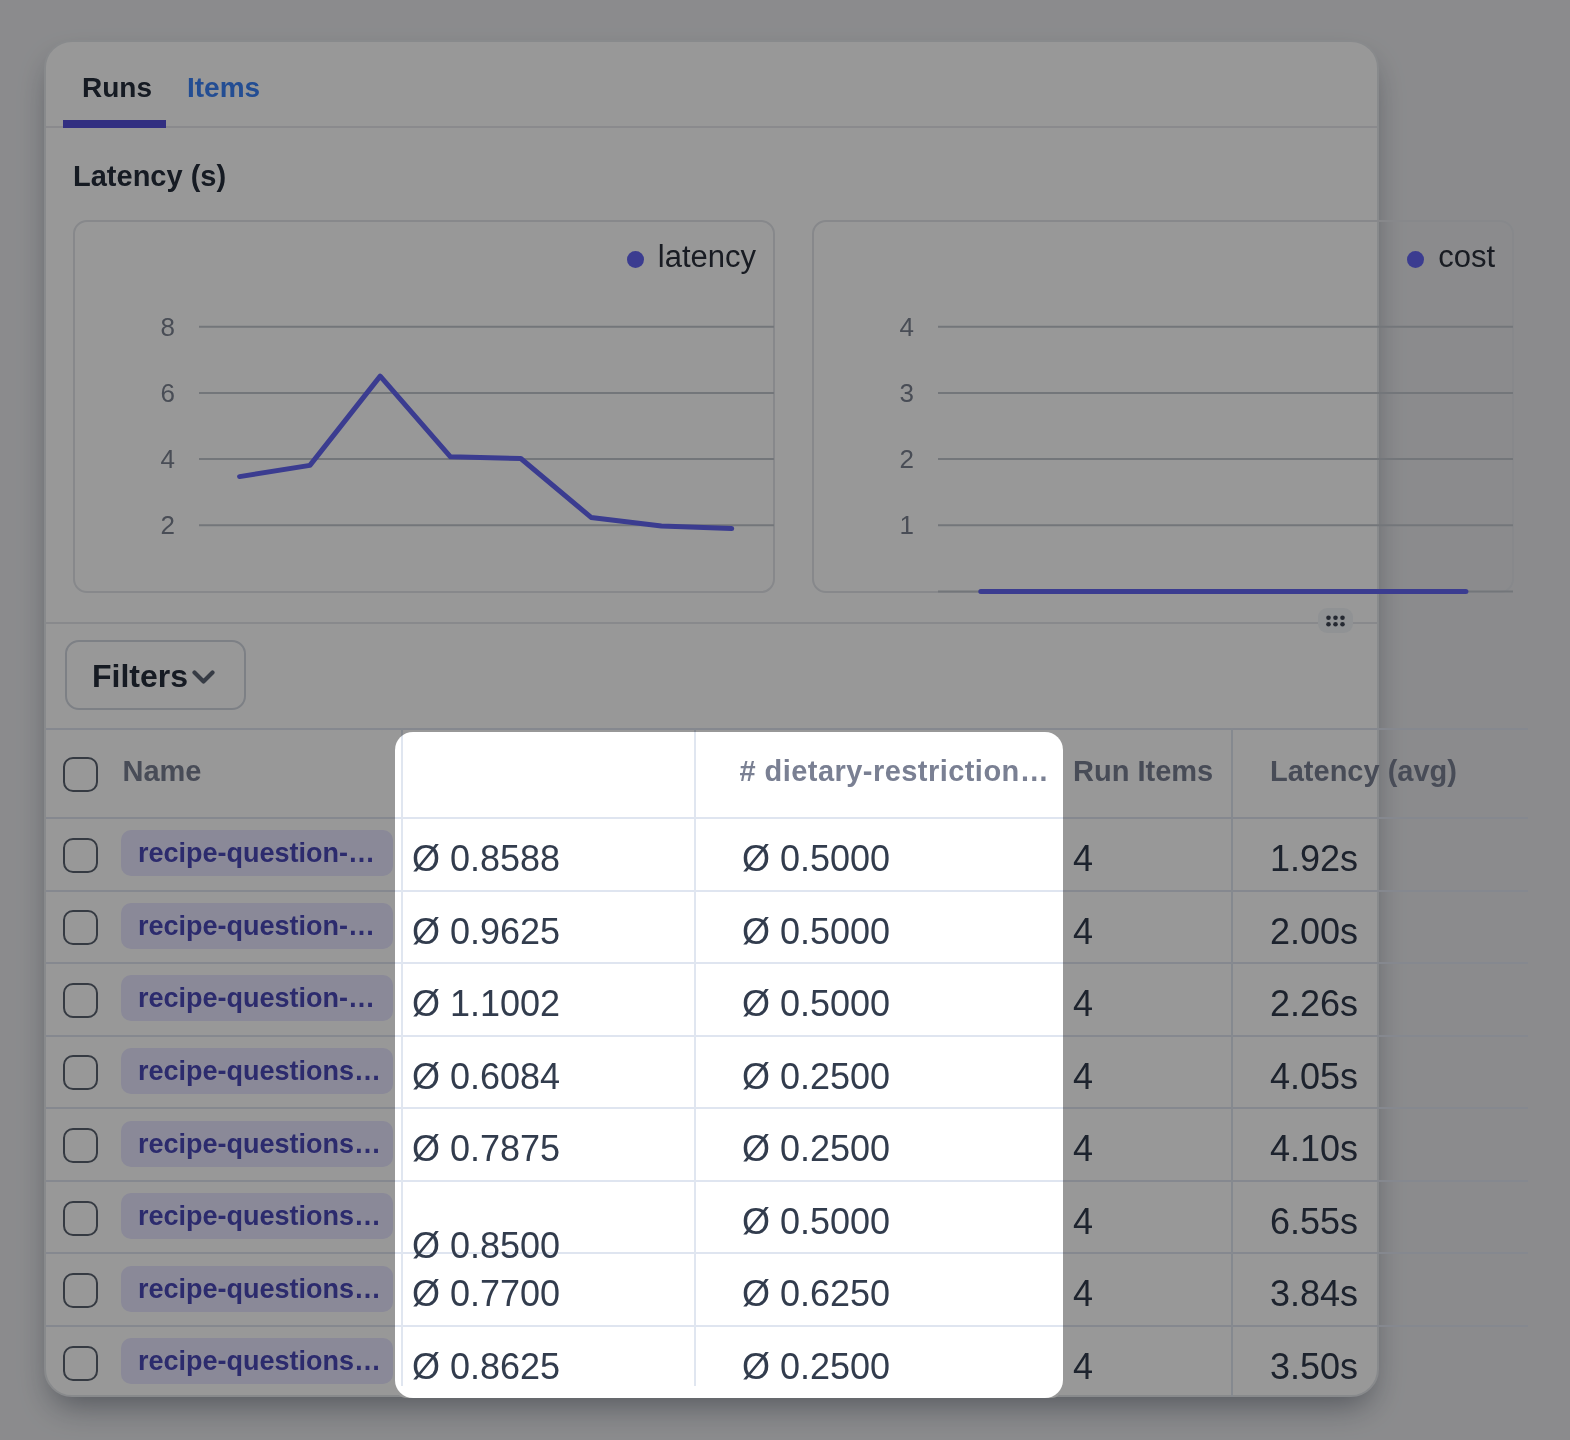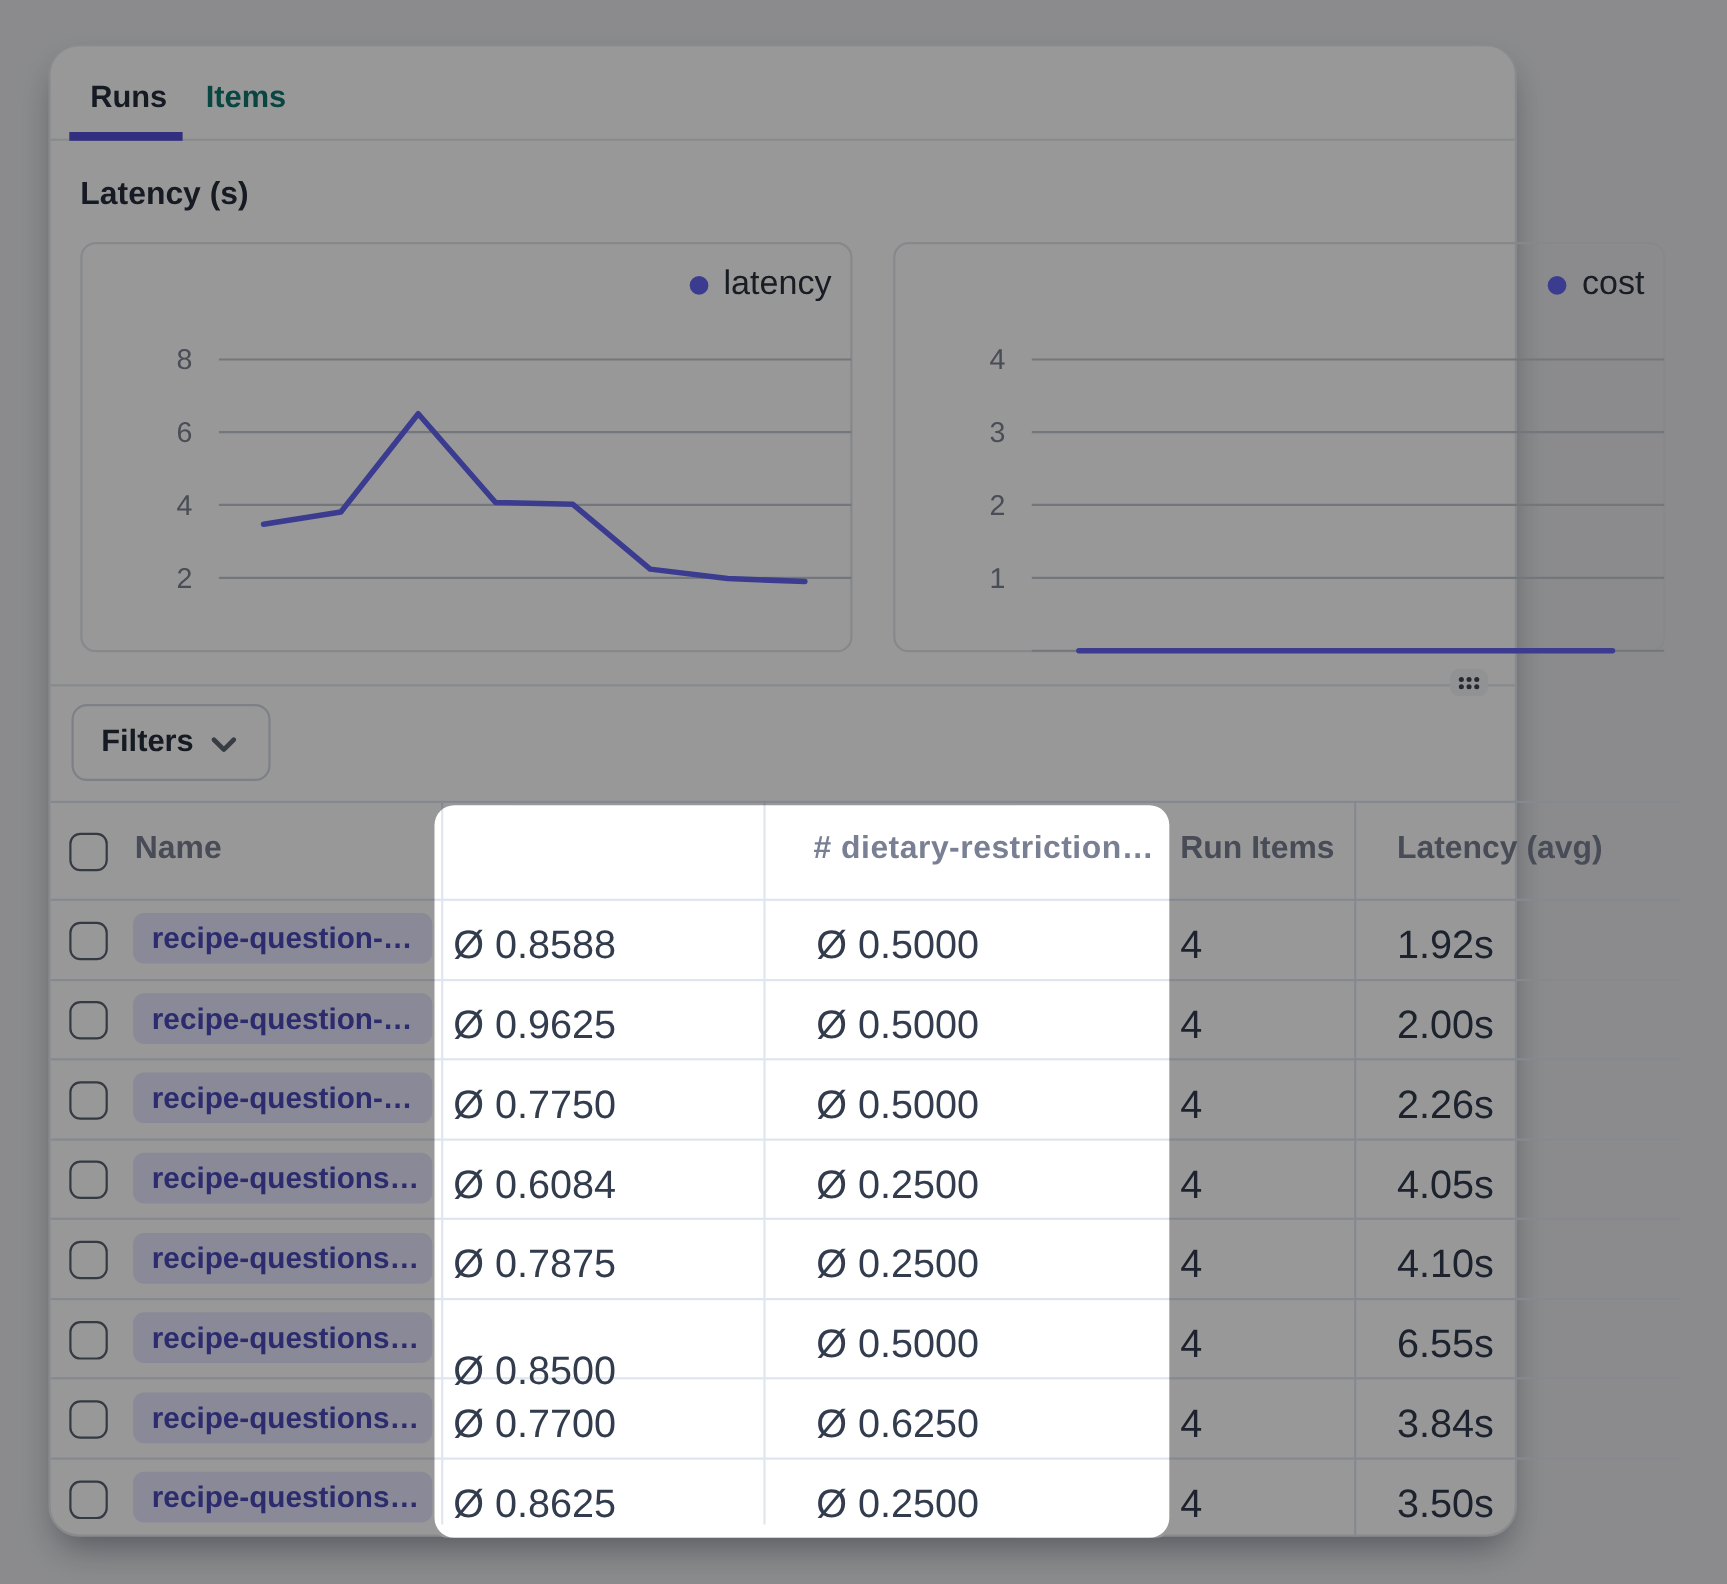--- a/index.html
+++ b/index.html
@@ -18,38 +18,38 @@
 .legend { position:absolute; top:19px; right:17px; font-size:31px; color:#2a303b;
   display:flex; align-items:center; height:32px; }
 
 .ldot { width:17px; height:17px; border-radius:50%; background:#6366f1;
   display:inline-block; margin-right:14px; margin-top:5px; }
 #divider { position:absolute; left:0; top:580px; width:100%; height:2px; background:#e4e6eb; }
 #handle { position:absolute; left:1272px; top:566px; width:35px; height:25px;
   border-radius:9px; background:#f2f5f9; }
 #filters { position:absolute; left:19px; top:598px; width:181px; height:70px;
   border:2px solid #d2d7e0; border-radius:14px; color:#262e3c;
-  font-size:28px; font-weight:700; }
+  font-size:32px; font-weight:700; }
 #filters span { position:absolute; left:25px; top:16px; }
 .hline { position:absolute; background:#dfe5f0; height:2px; }
 .vline { position:absolute; background:#e0e6f0; width:2px; }
 .chk { position:absolute; width:35px; height:35px; border:2.6px solid #5a6270; border-radius:10px; }
 .th { position:absolute; font-size:29px; font-weight:700; color:#7a8093; white-space:nowrap; }
 .td { position:absolute; font-size:36px; font-weight:400; color:#323c4d; white-space:nowrap; }
 .badge { position:absolute; left:75px; width:272px; height:46px; border-radius:10px;
   background:#e7e6ff; color:#4a48b8; font-size:27px; font-weight:700;
   line-height:46px; padding-left:17px; overflow:hidden; white-space:nowrap; }
 #spot { position:absolute; left:395px; top:732px; width:668px; height:666px;
   border-radius:18px; box-shadow:0 0 0 4000px rgba(0,0,0,0.405); pointer-events:none; }
 </style></head>
 <body>
 <div id="card">
   <div id="tabs">
     <span class="tab" style="left:36px">Runs</span>
-    <span class="tab" style="left:141px; color:#0f766e">Items</span>
+    <span class="tab" style="left:141px; color:#3b82f6">Items</span>
     <div id="underline"></div>
   </div>
   <div class="h1" style="left:27px">Latency (s)</div>
   <div class="chartcard" style="left:27px">
       <svg width="702.0" height="373.0" viewBox="0 0 702.0 373.0" style="position:absolute;left:0;top:0">
         <line x1="124.0" y1="104.8" x2="699.0" y2="104.8" stroke="#c2c6cd" stroke-width="2"></line>
         <text x="100.0" y="104.8" text-anchor="end" dominant-baseline="central" font-size="26" fill="#7b8290">8</text>
         <line x1="124.0" y1="170.9" x2="699.0" y2="170.9" stroke="#c2c6cd" stroke-width="2"></line>
         <text x="100.0" y="170.9" text-anchor="end" dominant-baseline="central" font-size="26" fill="#7b8290">6</text>
         <line x1="124.0" y1="237.0" x2="699.0" y2="237.0" stroke="#c2c6cd" stroke-width="2"></line>
@@ -118,21 +118,21 @@
     <div class="td" style="left:1027.0px; top:796.0px">4</div>
     <div class="td" style="left:1224.0px; top:796.0px">1.92s</div>
     <div class="chk" style="left:17px; top:868.3px"></div>
     <div class="badge" style="top:860.8px">recipe-question-…</div>
     <div class="td" style="left:366.0px; top:868.6px">Ø 0.9625</div>
     <div class="td" style="left:696.0px; top:868.6px">Ø 0.5000</div>
     <div class="td" style="left:1027.0px; top:868.6px">4</div>
     <div class="td" style="left:1224.0px; top:868.6px">2.00s</div>
     <div class="chk" style="left:17px; top:940.8px"></div>
     <div class="badge" style="top:933.3px">recipe-question-…</div>
-    <div class="td" style="left:366.0px; top:941.1px">Ø 0.7750</div>
+    <div class="td" style="left:366.0px; top:941.1px">Ø 1.1002</div>
     <div class="td" style="left:696.0px; top:941.1px">Ø 0.5000</div>
     <div class="td" style="left:1027.0px; top:941.1px">4</div>
     <div class="td" style="left:1224.0px; top:941.1px">2.26s</div>
     <div class="chk" style="left:17px; top:1013.4px"></div>
     <div class="badge" style="top:1005.9px">recipe-questions…</div>
     <div class="td" style="left:366.0px; top:1013.7px">Ø 0.6084</div>
     <div class="td" style="left:696.0px; top:1013.7px">Ø 0.2500</div>
     <div class="td" style="left:1027.0px; top:1013.7px">4</div>
     <div class="td" style="left:1224.0px; top:1013.7px">4.05s</div>
     <div class="chk" style="left:17px; top:1086.0px"></div>

